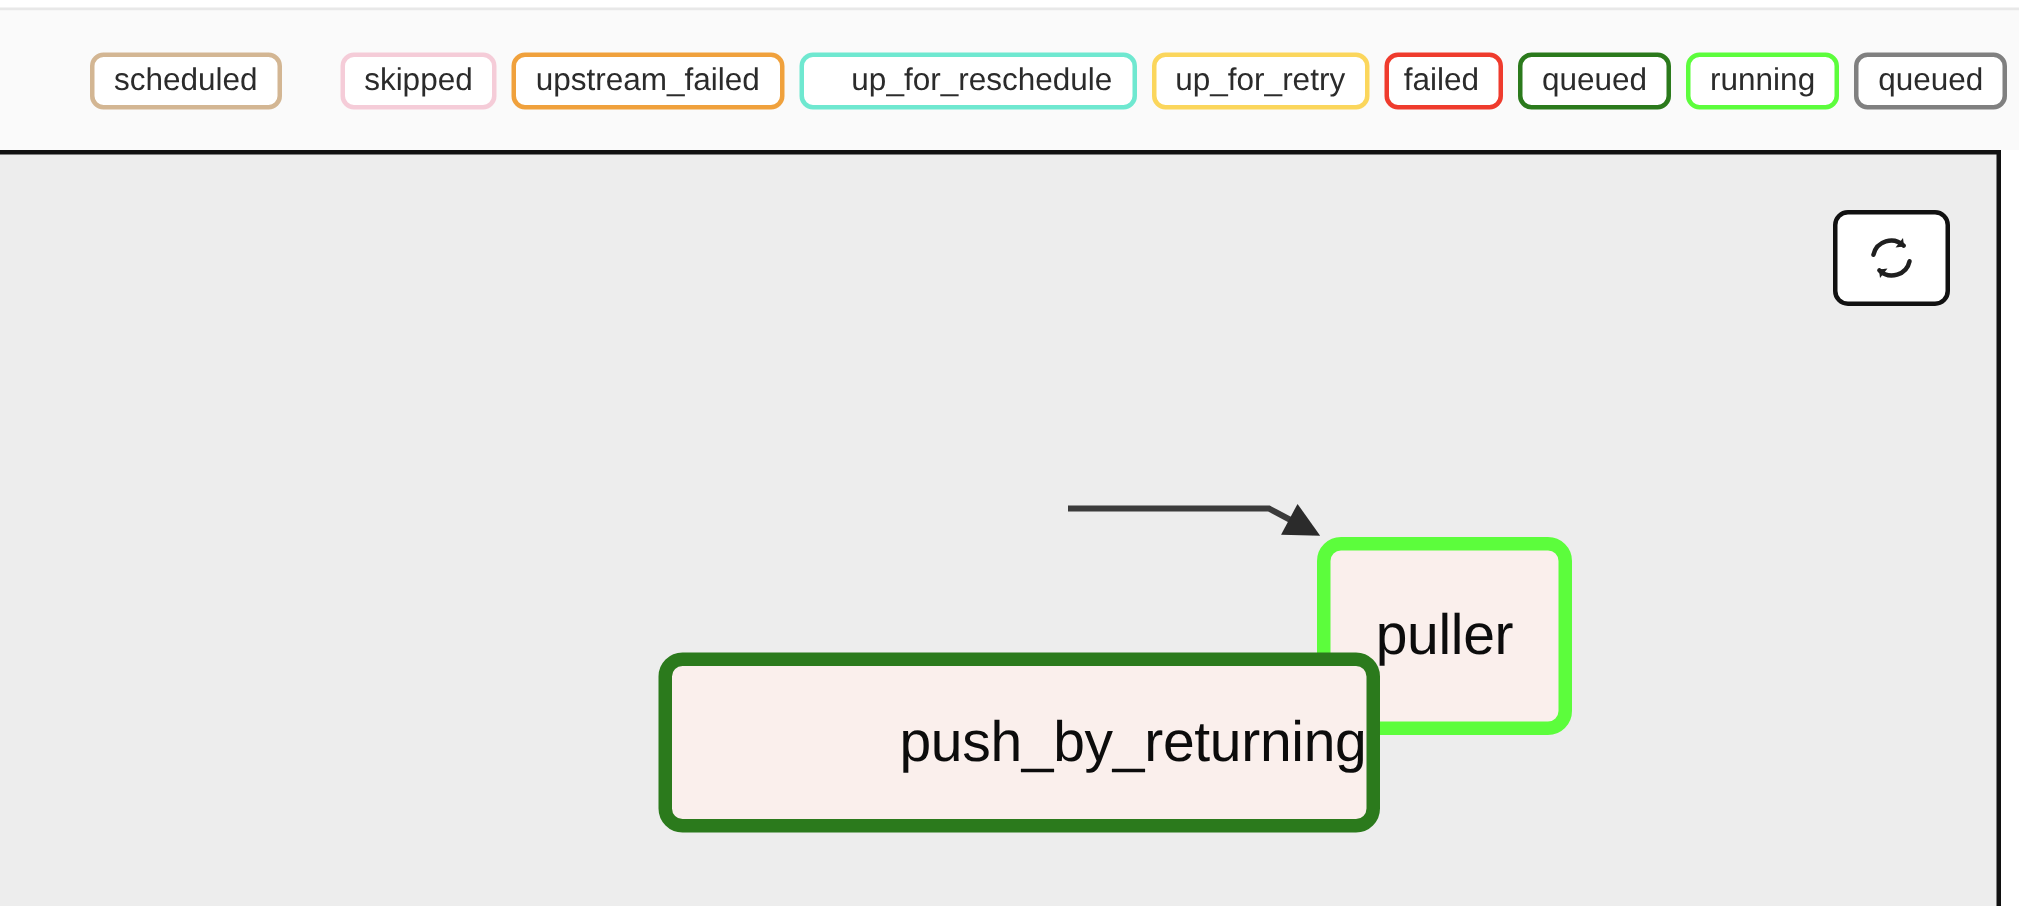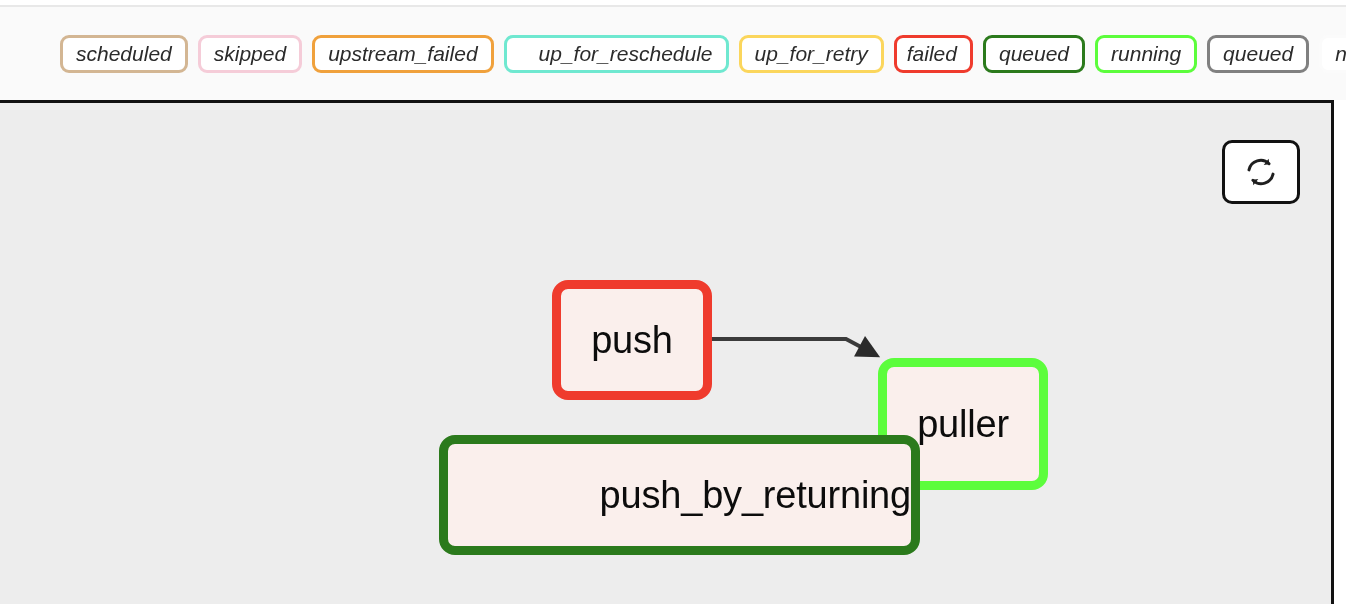--- a/index.html
+++ b/index.html
@@ -53,21 +53,20 @@
     margin-right: 10px;
     border: 3px solid #cccccc;
     border-radius: 9px;
     background: #ffffff;
     color: #2b2b2b;
     font-size: 21px;
     line-height: 1;
     white-space: nowrap;
     box-sizing: border-box;
     cursor: pointer;
-    font-style: italic;
   }
 
   
   .graph-canvas {
     position: absolute;
     left: 0;
     top: 100px;
     width: 1334px;
     height: 504px;
     background: #ededed;
@@ -154,21 +153,21 @@
 <body>
 
 <div id="app">
 
   <div class="top-rule"></div>
 
   <div class="legend-bar" id="legend-bar">
       <div class="legend-chip" style="border-color: rgb(211, 182, 147);">
         <span>scheduled</span>
       </div>
-      <div class="legend-chip" style="border-color: rgb(245, 204, 216);">
+      <div class="legend-chip" style="border-color: rgb(245, 204, 216); margin-left: 29px;">
         <span>skipped</span>
       </div>
       <div class="legend-chip" style="border-color: rgb(240, 161, 60);">
         <span>upstream_failed</span>
       </div>
       <div class="legend-chip" style="border-color: rgb(111, 232, 208); padding-left: 32px;">
         <span>up_for_reschedule</span>
       </div>
       <div class="legend-chip" style="border-color: rgb(251, 214, 92);">
         <span>up_for_retry</span>
@@ -197,23 +196,20 @@
         <marker id="arrow" viewBox="0 0 12 12" refX="9" refY="6" markerWidth="7" markerHeight="7" orient="auto-start-reverse">
           <path d="M 1 1 L 11 6 L 1 11 z" fill="#2b2b2b"></path>
         </marker>
       </defs>
 
       <path d="M 712 236 L 846 236 L 876 252" fill="none" stroke="#3b3b3b" stroke-width="4" marker-end="url(#arrow)"></path>
 
       <path d="M 839 392 L 850 392 L 876 374" fill="none" stroke="#3b3b3b" stroke-width="4" marker-end="url(#arrow)"></path>
     </svg>
 
-    <div class="task-node" id="node-push" style="left: 552px; top: 177px; width: 160px; height: 120px; border-color: rgb(239, 59, 45); background: rgb(250, 239, 236);">
-      <span class="node-label">push</span>
-    </div>
 
     <div class="task-node" id="node-puller" style="left: 878px; top: 255px; width: 170px; height: 132px; border-color: rgb(92, 253, 60); background: rgb(250, 239, 236);">
       <span class="node-label">puller</span>
     </div>
 
     <div class="task-node" id="node-push_by_returning" style="left: 439px; top: 332px; width: 481px; height: 120px; border-color: rgb(43, 122, 28); background: rgb(250, 239, 236); justify-content: flex-end;">
       <span class="node-label">push_by_returning</span>
     </div>
 
   </div>

